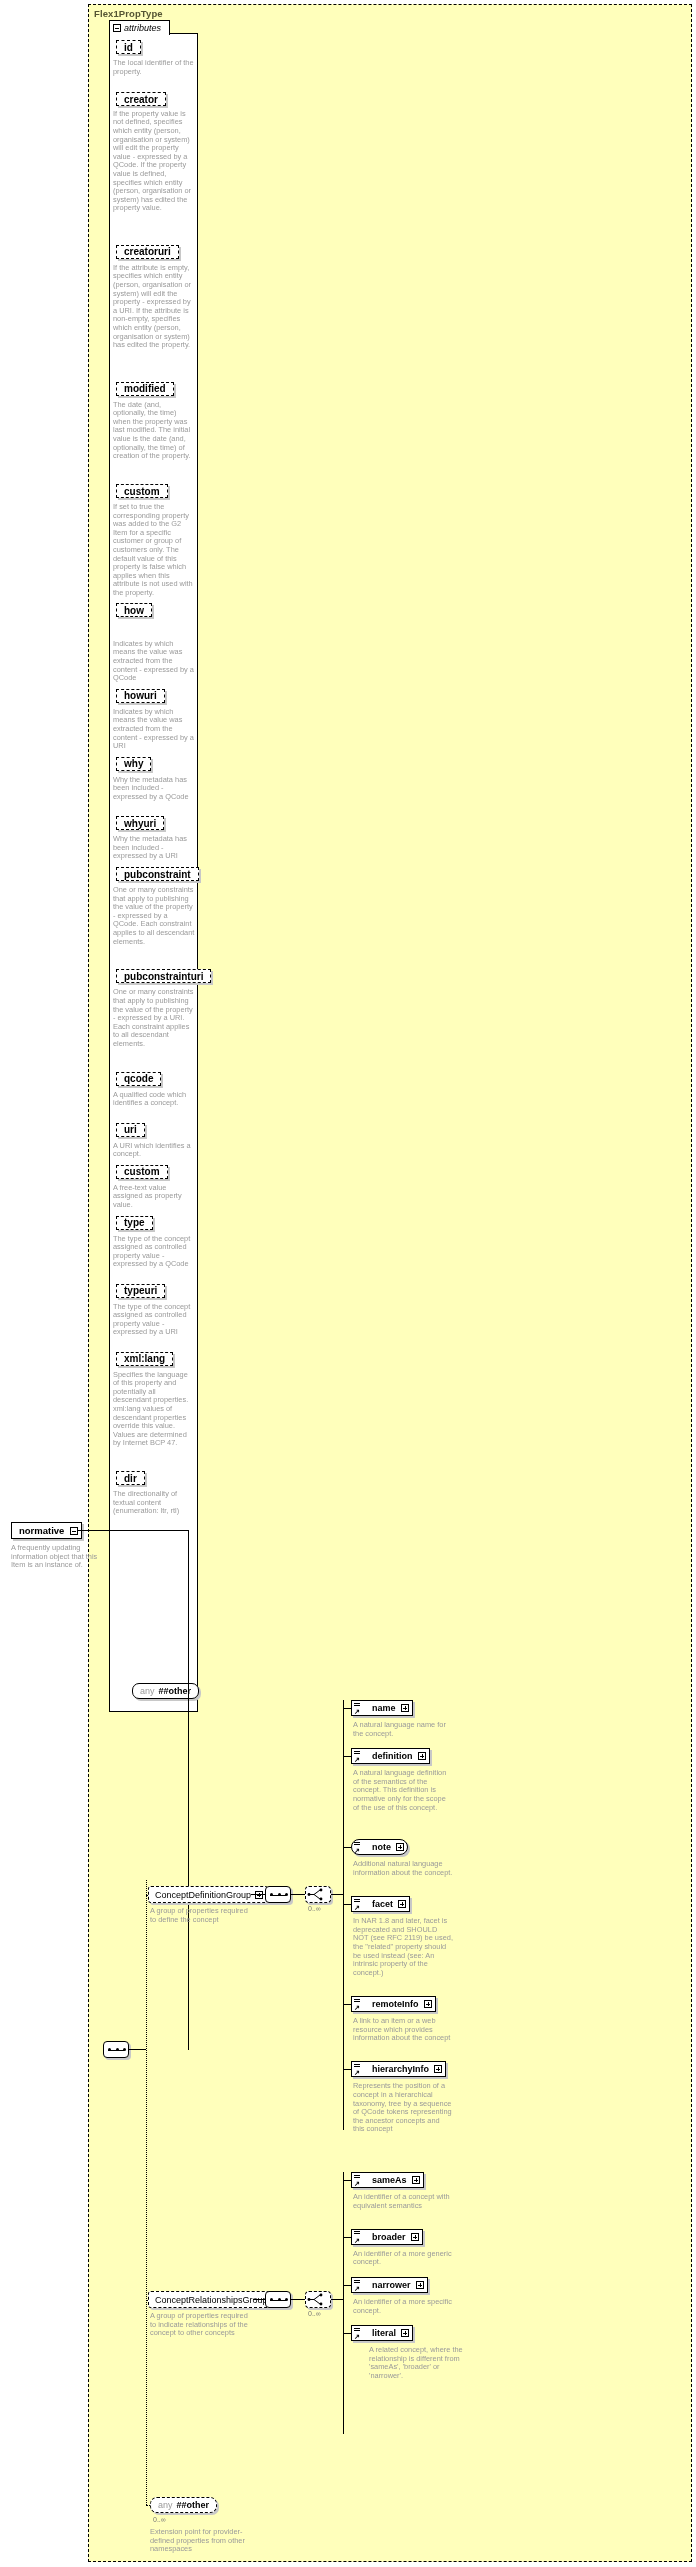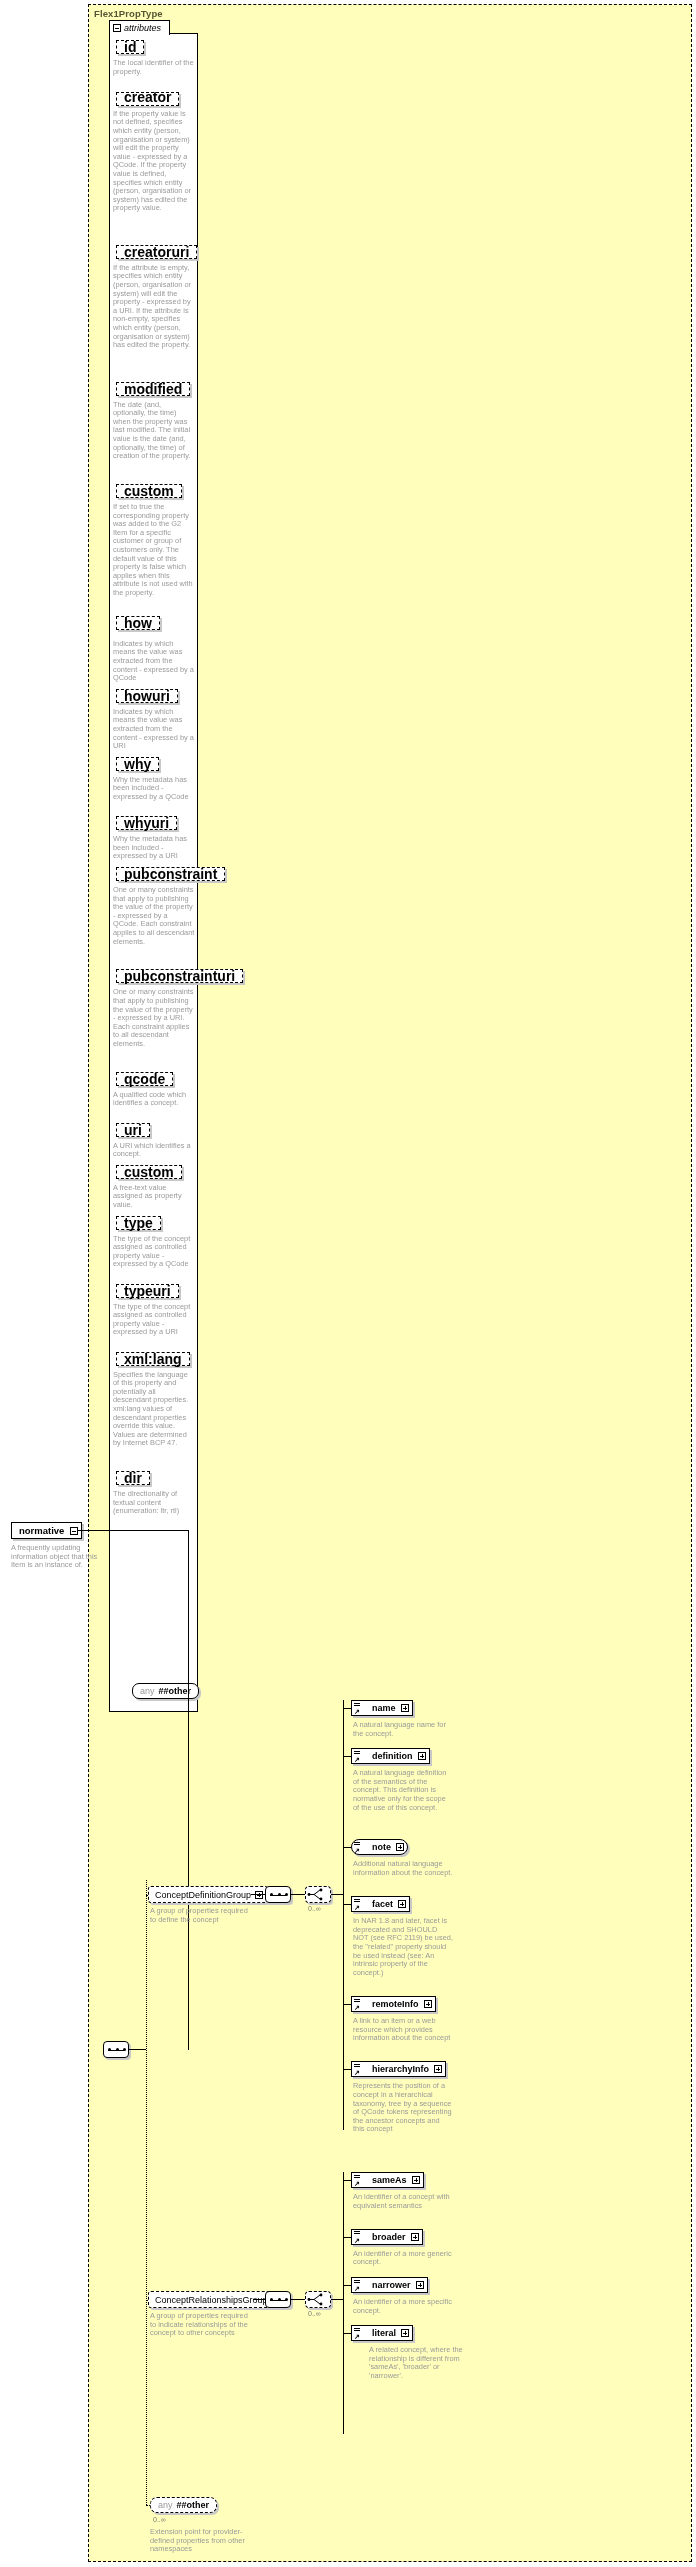--- a/index.html
+++ b/index.html
@@ -81,21 +81,21 @@
   
   .attr {
     position: absolute;
     height: 14px;
     border: 1px dashed #000;
     background: #ffffff;
     display: flex;
     align-items: center;
     justify-content: center;
     padding: 0 7px;
-    font-size: 14px;
+    font-size: 10px;
     font-weight: bold;
     color: #000;
     white-space: nowrap;
     box-shadow: 2px 2px 0 0 #c8c8c8;
   }
   .attr.optional { border-style: dashed; }
 
   .desc {
     position: absolute;
     font-size: 7.4px;
@@ -275,21 +275,21 @@
       </div>
       <div class="desc" style="left: 113px; top: 263.8px; width: 82px;">If the attribute is empty, specifies which entity (person, organisation or system) will edit the property - expressed by a URI. If the attribute is non-empty, specifies which entity (person, organisation or system) has edited the property.</div>
       <div class="attr optional" style="left: 116px; top: 381.6px;">
         <span>modified</span>
       </div>
       <div class="desc" style="left: 113px; top: 400.6px; width: 82px;">The date (and, optionally, the time) when the property was last modified. The initial value is the date (and, optionally, the time) of creation of the property.</div>
       <div class="attr optional" style="left: 116px; top: 484px;">
         <span>custom</span>
       </div>
       <div class="desc" style="left: 113px; top: 503px; width: 82px;">If set to true the corresponding property was added to the G2 Item for a specific customer or group of customers only. The default value of this property is false which applies when this attribute is not used with the property.</div>
-      <div class="attr optional" style="left: 116px; top: 616px; text-align: right;">
+      <div class="attr optional" style="left: 116px; top: 603px; text-align: right;">
         <span>how</span>
       </div>
       <div class="desc" style="left: 113px; top: 639.8px; width: 82px;">Indicates by which means the value was extracted from the content - expressed by a QCode</div>
       <div class="attr optional" style="left: 116px; top: 688.8px;">
         <span>howuri</span>
       </div>
       <div class="desc" style="left: 113px; top: 707.8px; width: 82px;">Indicates by which means the value was extracted from the content - expressed by a URI</div>
       <div class="attr optional" style="left: 116px; top: 756.8px;">
         <span>why</span>
       </div>

